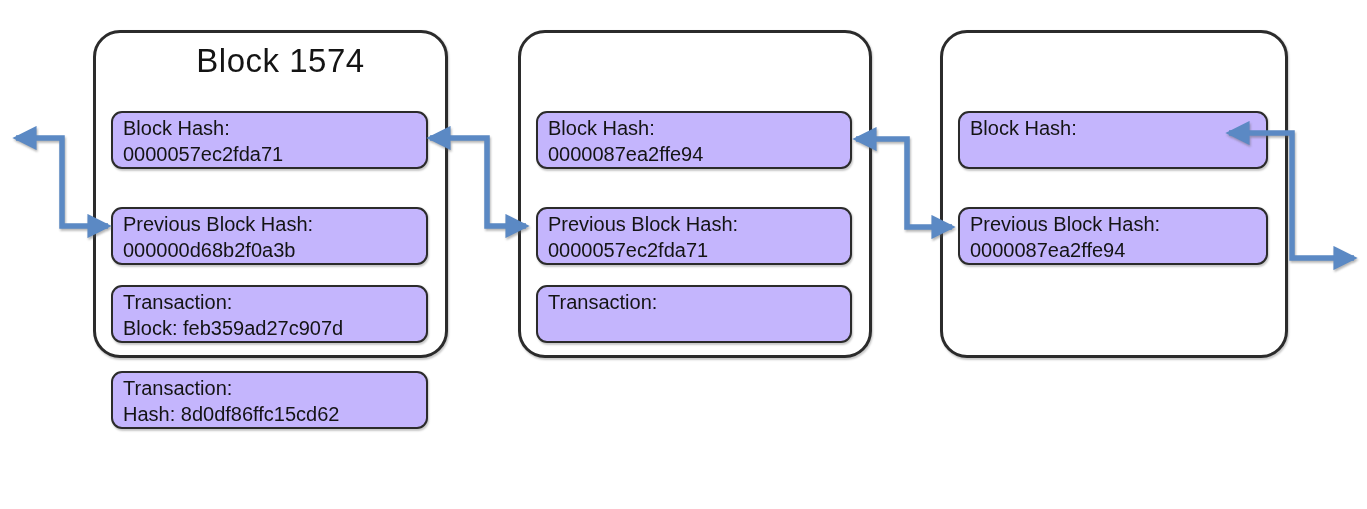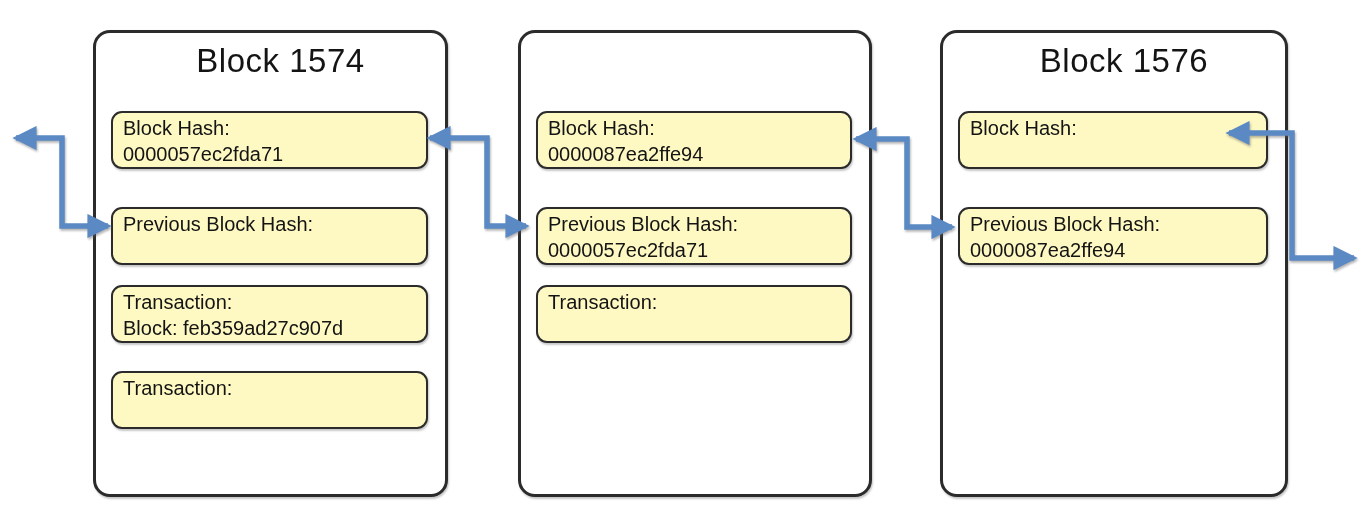--- a/index.html
+++ b/index.html
@@ -10,24 +10,24 @@
     position: relative;
     width: 1367px;
     height: 509px;
     background: #ffffff;
     overflow: hidden;
   }
 
   .block {
     position: absolute;
     top: 30px;
-    height: 467px;
+    height: 328px;
     background: #ffffff;
     border: 3px solid #2b2b2b;
-    border-radius: 17px;
+    border-radius: 27px;
     box-shadow: 1px 1.5px 2px rgba(0,0,0,0.22);
     padding-left: 20px;
   }
   .block-1574 { left: 93px;  width: 355px; }
   .block-1575 { left: 518px; width: 354px; }
   .block-1576 { left: 940px; width: 348px; }
 
   .block-title {
     margin-top: 9px;
     text-align: center;
@@ -35,21 +35,21 @@
     letter-spacing: 0.5px;
     color: #141414;
     white-space: nowrap;
   }
 
   .field {
     position: absolute;
     left: 15px;
     right: 17px;
     height: 58px;
-    background: #fef9c3;
+    background: #c4b5fd;
     border: 2.5px solid #2b2b2b;
     border-radius: 11px;
     padding: 2px 8px 0 10px;
     box-shadow: 1px 1.5px 2px rgba(0,0,0,0.22);
     overflow: hidden;
   }
   .f-top    { top: 78px; }
   .f-second { top: 174px; }
   .f-third  { top: 252px; }
   .f-fourth { top: 338px; }
@@ -77,46 +77,47 @@
 <div class="canvas">
 
   <div class="block block-1574">
     <div class="block-title">Block 1574</div>
     <div class="field f-top">
       <span class="f-label">Block Hash:</span>
       <span class="f-value">0000057ec2fda71</span>
     </div>
     <div class="field f-second">
       <span class="f-label">Previous Block Hash:</span>
+      <span class="f-value">000000d68b2f0a3b</span>
     </div>
     <div class="field f-third">
       <span class="f-label">Transaction:</span>
       <span class="f-value">Block: feb359ad27c907d</span>
     </div>
     <div class="field f-fourth">
       <span class="f-label">Transaction:</span>
+      <span class="f-value">Hash: 8d0df86ffc15cd62</span>
     </div>
   </div>
 
   <div class="block block-1575">
     <div class="field f-top">
       <span class="f-label">Block Hash:</span>
       <span class="f-value">0000087ea2ffe94</span>
     </div>
     <div class="field f-second">
       <span class="f-label">Previous Block Hash:</span>
       <span class="f-value">0000057ec2fda71</span>
     </div>
     <div class="field f-third">
       <span class="f-label">Transaction:</span>
     </div>
   </div>
 
   <div class="block block-1576">
-    <div class="block-title">Block 1576</div>
     <div class="field f-top">
       <span class="f-label">Block Hash:</span>
     </div>
     <div class="field f-second">
       <span class="f-label">Previous Block Hash:</span>
       <span class="f-value">0000087ea2ffe94</span>
     </div>
   </div>
 
   <svg class="arrows" viewBox="0 0 1367 509" xmlns="http://www.w3.org/2000/svg">

